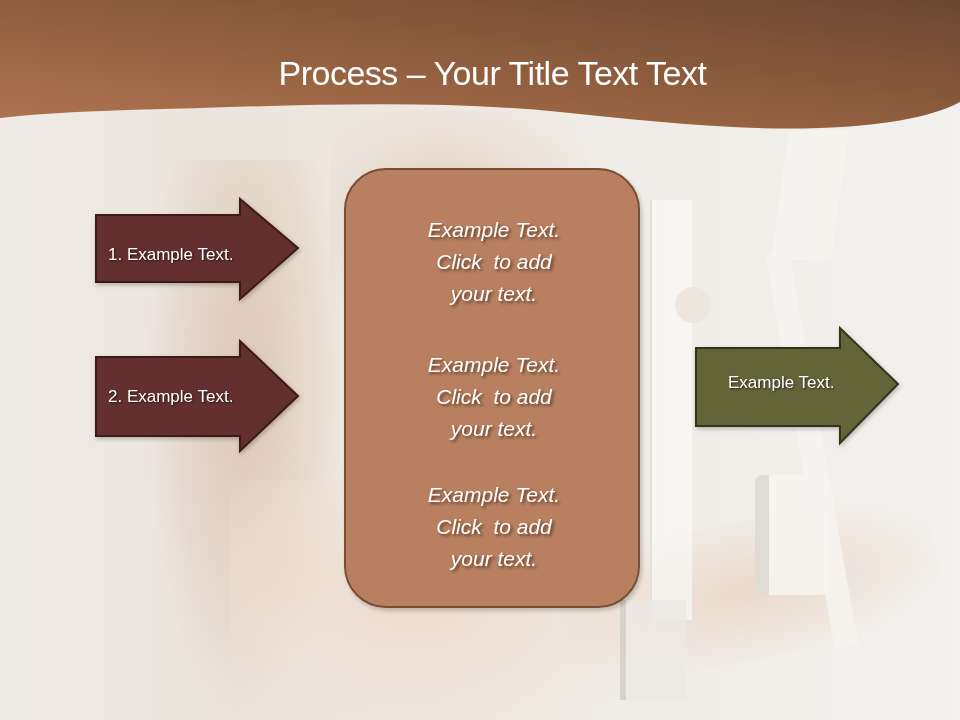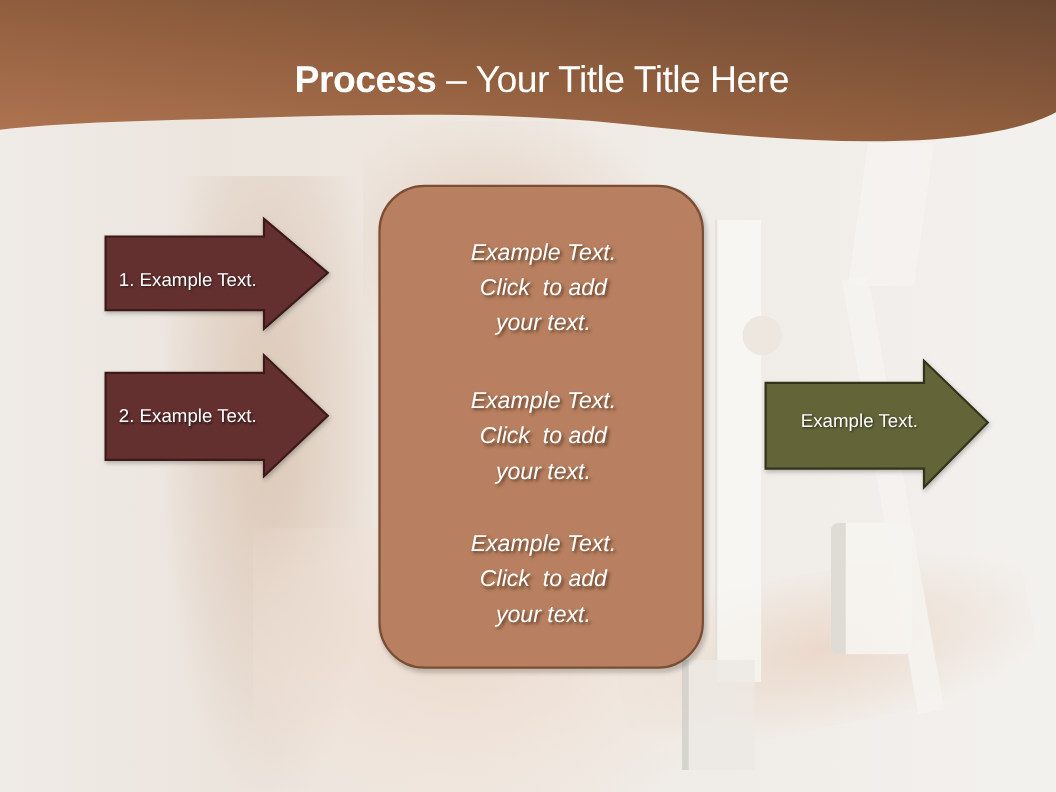--- a/index.html
+++ b/index.html
@@ -19,21 +19,21 @@
     .bg-machine2 { position:absolute; left:780px; top:130px; width:60px; height:130px; background:rgba(246,244,240,0.8); transform:skewX(-8deg); }
     .bg-machine3 { position:absolute; left:800px; top:250px; width:24px; height:400px; background:rgba(246,244,240,0.8); transform:rotate(-10deg); }
     .bg-machine4 { position:absolute; left:620px; top:600px; width:60px; height:100px; background:rgba(236,233,228,0.8); border-left:6px solid rgba(200,196,190,0.6); }
     .bg-knob { position:absolute; left:675px; top:287px; width:36px; height:36px; border-radius:50%; background:#ede7e0; }
     .bg-handle { position:absolute; left:755px; top:475px; width:60px; height:120px; border-radius:8px; background:rgba(246,244,240,0.9); border-left:14px solid rgba(214,210,204,0.7); }
 
     
     .header { position:absolute; left:0; top:0; width:960px; height:150px; }
     .title { position:absolute; left:0; top:54px; width:985px; text-align:center; color:#ffffff;
       font-family:"Liberation Sans", sans-serif; font-size:34px; letter-spacing:-0.5px; }
-    .title .strong { font-weight:bold; }
+    .title .strong { font-weight:normal; }
 
     
     .arrow { position:absolute;text-align:right; }
     .arrow svg { position:absolute; left:0; top:0; overflow:visible; }
     .arrow .label { position:absolute; color:#ffffff; font-family:"Liberation Sans", sans-serif; font-size:17px;
       text-shadow:1px 1px 2px rgba(0,0,0,0.6); white-space:nowrap; }
 
     
     .center-box { position:absolute; left:344px; top:168px; width:296px; height:440px; border-radius:42px;
       background:#b88060; border:2px solid #7a4e34; box-sizing:border-box; box-shadow:2px 3px 4px rgba(0,0,0,0.2); }
@@ -62,32 +62,32 @@
       <defs>
         <linearGradient id="hdrGrad" x1="0" y1="1" x2="1" y2="0">
           <stop offset="0" stop-color="#b07552"></stop>
           <stop offset="0.45" stop-color="#93603f"></stop>
           <stop offset="1" stop-color="#6a4732"></stop>
         </linearGradient>
       </defs>
       <path d="M0,0 L960,0 L960,102 C930,118 880,126 820,128 C730,131 640,120 560,112 C450,101 330,104 200,108 C120,110 50,112 0,118 Z" fill="url(#hdrGrad)"></path>
     </svg>
     <div class="title">
-      <span class="strong">Process</span><span> – Your Title Title Here</span>
+      <span class="strong">Process</span><span> – Your Title Text Text</span>
     </div>
   </div>
 
   <div class="arrow" style="left:95px; top:198px; width:205px; height:102px;">
     <svg width="205" height="102">
       <polygon points="1,17 145,17 145,1 203,50 145,101 145,84 1,84" fill="#63302f" stroke="#3c1a1a" stroke-width="2" style="filter:drop-shadow(1px 2px 2px rgba(0,0,0,0.25))"></polygon>
     </svg>
     <div class="label" style="left:13px; top:47px;">1. Example Text.</div>
   </div>
 
-  <div class="arrow" style="left:95px; top:322px; width:205px; height:112px;">
+  <div class="arrow" style="left:95px; top:340px; width:205px; height:112px;">
     <svg width="205" height="112">
       <polygon points="1,17 145,17 145,1 203,56 145,111 145,96 1,96" fill="#63302f" stroke="#3c1a1a" stroke-width="2" style="filter:drop-shadow(1px 2px 2px rgba(0,0,0,0.25))"></polygon>
     </svg>
     <div class="label" style="left:13px; top:47px;">2. Example Text.</div>
   </div>
 
 
   <div class="center-box">
     <div class="para" style="top:44px;">
       <div>Example Text.</div>

